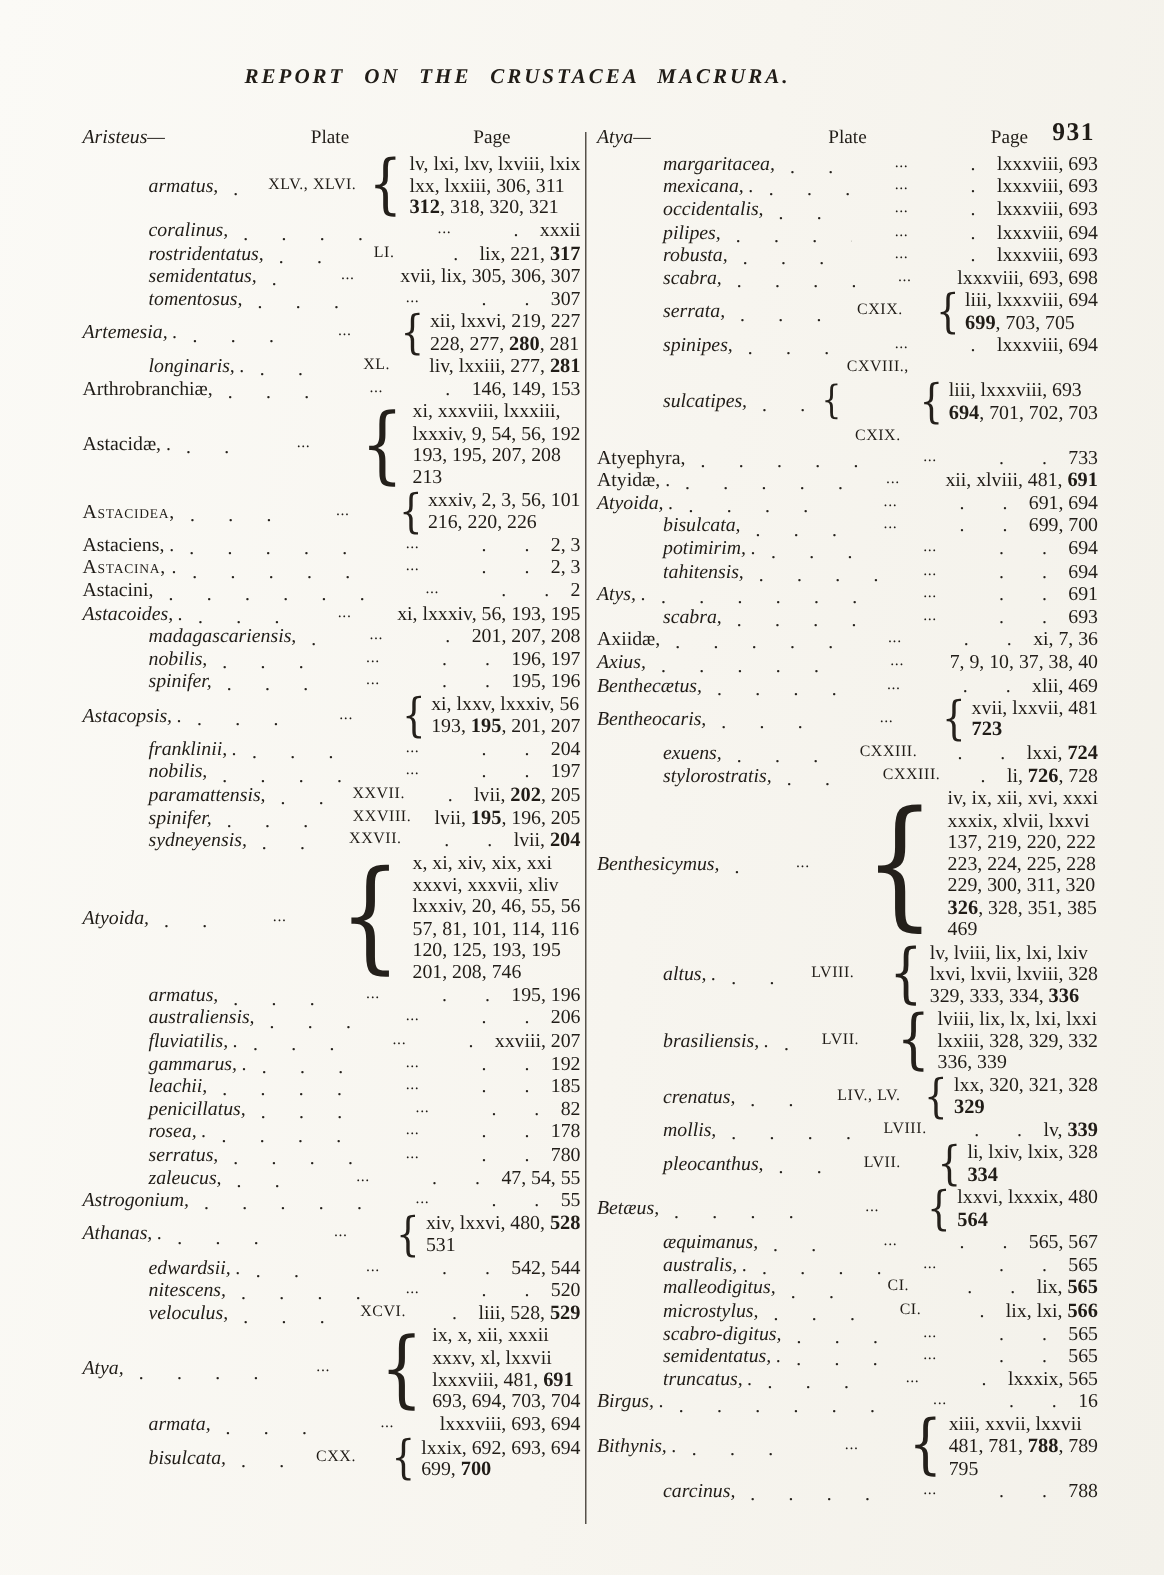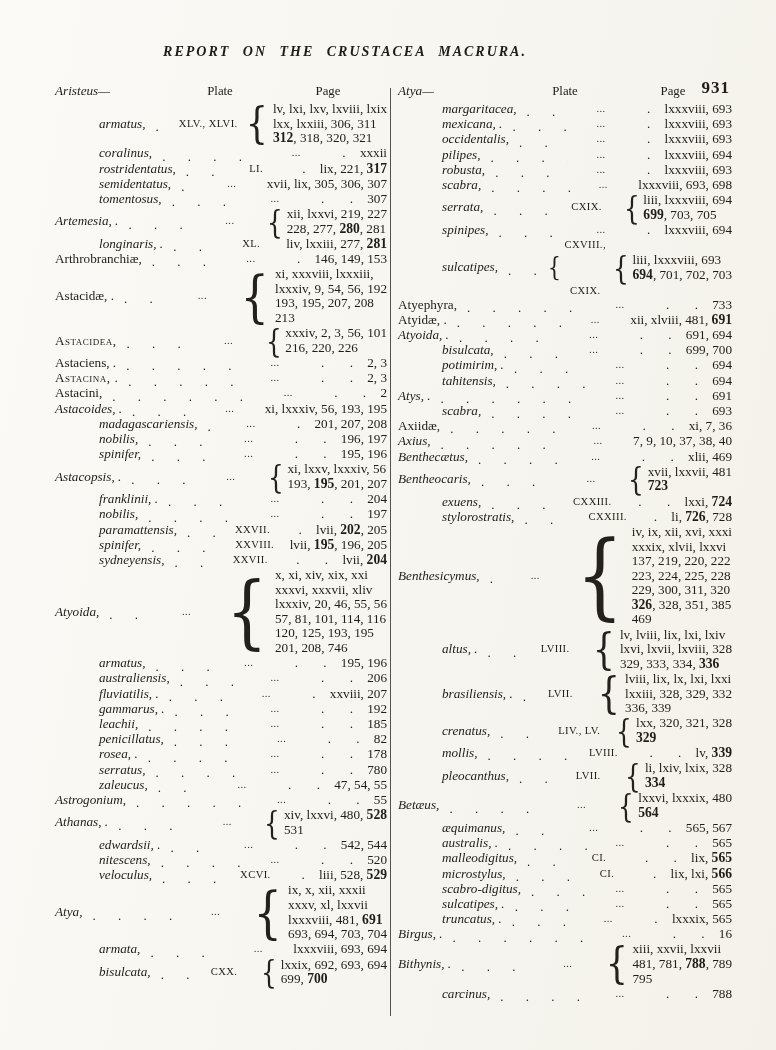--- a/index.html
+++ b/index.html
@@ -881,21 +881,21 @@
         <span class="name s-i ind">scabro-digitus,</span>
         <span class="leader"></span>
         <span class="plate">...</span>
         <span class="pages">
           <span class="plines">
             <span class="pline"><span class="pdot">.</span> <span class="pdot">.</span> 565</span>
           </span>
         </span>
       </div>
       <div class="entry">
-        <span class="name s-i ind">sulcatipes, .</span>
+        <span class="name s-i ind">semidentatus, .</span>
         <span class="leader"></span>
         <span class="plate">...</span>
         <span class="pages">
           <span class="plines">
             <span class="pline"><span class="pdot">.</span> <span class="pdot">.</span> 565</span>
           </span>
         </span>
       </div>
       <div class="entry">
         <span class="name s-i ind">truncatus, .</span>

